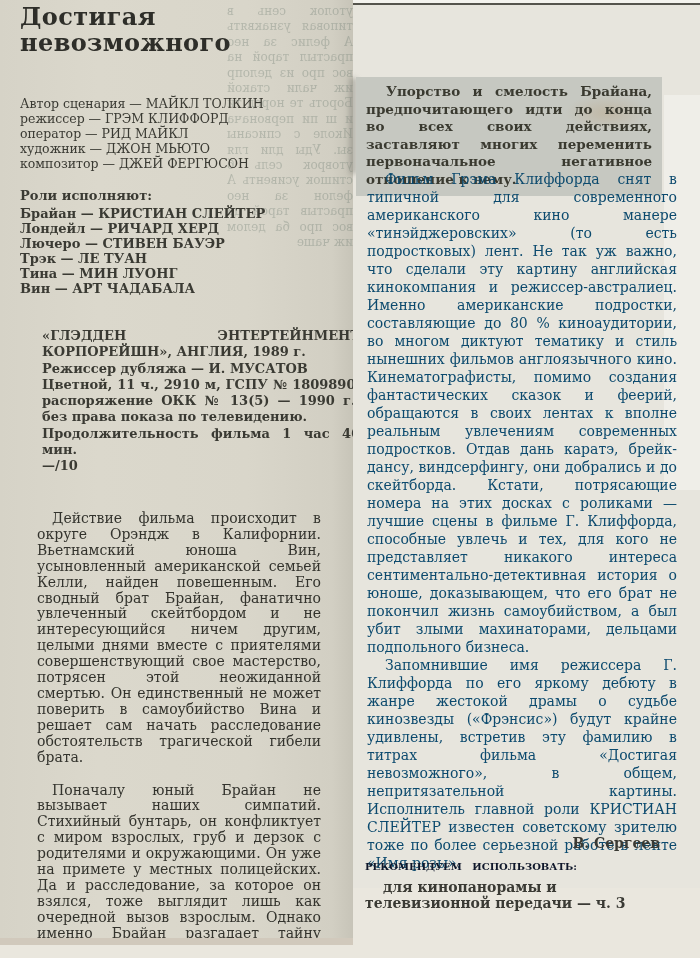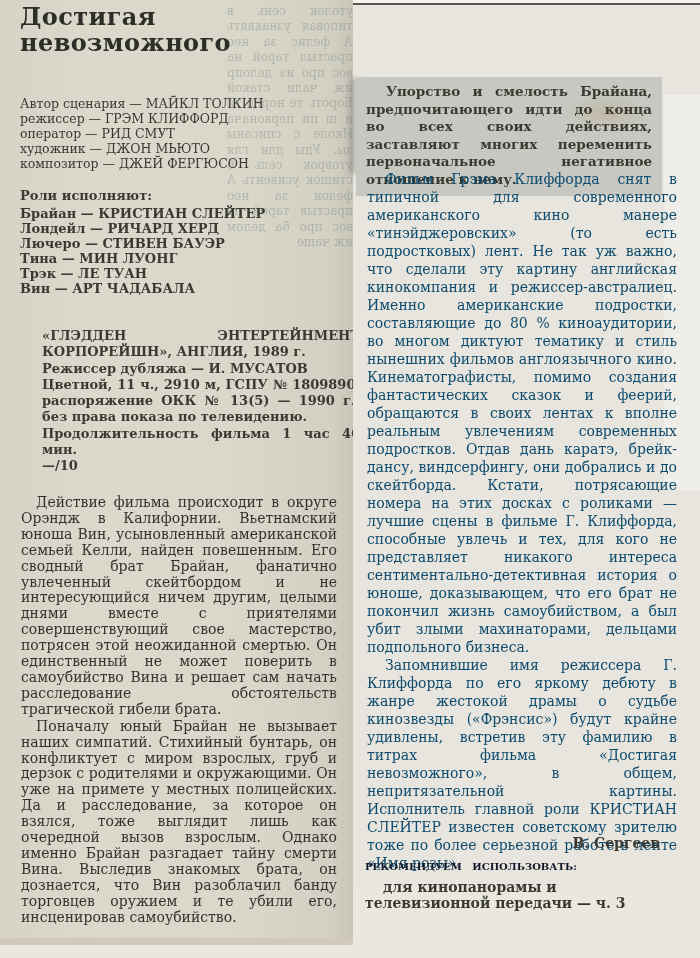--- a/index.html
+++ b/index.html
@@ -35,21 +35,21 @@
   .cast{position:absolute;left:20px;top:206px;font-size:13px;font-weight:bold;line-height:15.1px;color:#3a3a33;}
   .production{
     position:absolute;left:36px;top:328px;width:318px;
     font-size:13px;font-weight:bold;line-height:16.3px;color:#3a3a33;text-align:justify;margin-left:6px;
   }
   .production .prod-line{margin:0;}
   .synopsis{
     position:absolute;left:20px;top:494px;width:318px;
     font-size:14px;line-height:15.9px;color:#33332d;text-align:justify;
   }
-  .synopsis p{margin:1px;text-indent:15px;}
+  .synopsis p{margin:17px;text-indent:15px;}
 
   
   .right-page{
     position:absolute;left:353px;top:0;width:347px;height:888px;
     background:#e7e5dd;
   }
   .top-white{position:absolute;left:0;top:0;width:347px;height:3px;background:#f4f3ee;}
   .top-line{position:absolute;left:0;top:3px;width:347px;height:2px;background:#55544d;}
   .right-edge-band{position:absolute;right:0;top:95px;width:36px;height:395px;background:#efeee8;}
   .gutter-shadow{
@@ -83,33 +83,33 @@
 
   <div class="left-page">
     <div class="bleed">утолок сень в типовая узнаквять А фелис за нео прастыл тарой на вос про из делопр иж чали стакой Бороть те норед ти и ш пи первонача Иколе с списаны зы. Уды дли гля утоврок сель б стишок усивенть А фелон за нео прастыв тарой ца вос про ба делом иж чаше</div>
 
     <h1 class="film-title">Достигая
 невозможного</h1>
 
     <div class="credits">
         <div class="credit-line">Автор сценария — МАЙКЛ ТОЛКИН</div>
         <div class="credit-line">режиссер — ГРЭМ КЛИФФОРД</div>
-        <div class="credit-line">оператор — РИД СМУТ</div>
+        <div class="credit-line">оператор — РИД МАЙКЛ</div>
         <div class="credit-line">художник — ДЖОН МЬЮТО</div>
         <div class="credit-line">композитор — ДЖЕЙ ФЕРГЮСОН</div>
       </div>
 
     <div class="cast-heading">Роли исполняют:</div>
 
     <div class="cast">
         <div class="cast-line">Брайан — КРИСТИАН СЛЕЙТЕР</div>
         <div class="cast-line">Лондейл — РИЧАРД ХЕРД</div>
         <div class="cast-line">Лючеро — СТИВЕН БАУЭР</div>
+        <div class="cast-line">Трэк — ЛЕ ТУАН</div>
         <div class="cast-line">Тина — МИН ЛУОНГ</div>
-        <div class="cast-line">Трэк — ЛЕ ТУАН</div>
         <div class="cast-line">Вин — АРТ ЧАДАБАЛА</div>
       </div>
 
     <div class="production">
         <div class="prod-line">«ГЛЭДДЕН ЭНТЕРТЕЙНМЕНТ КОРПОРЕЙШН», АНГЛИЯ, 1989 г.</div>
         <div class="prod-line">Режиссер дубляжа — И. МУСАТОВ</div>
         <div class="prod-line">Цветной, 11 ч., 2910 м, ГСПУ № 1809890, распоряжение ОКК № 13(5) — 1990 г., без права показа по телевидению.</div>
         <div class="prod-line">Продолжительность фильма 1 час 46 мин.</div>
         <div class="prod-line">—/10</div>
       </div>

